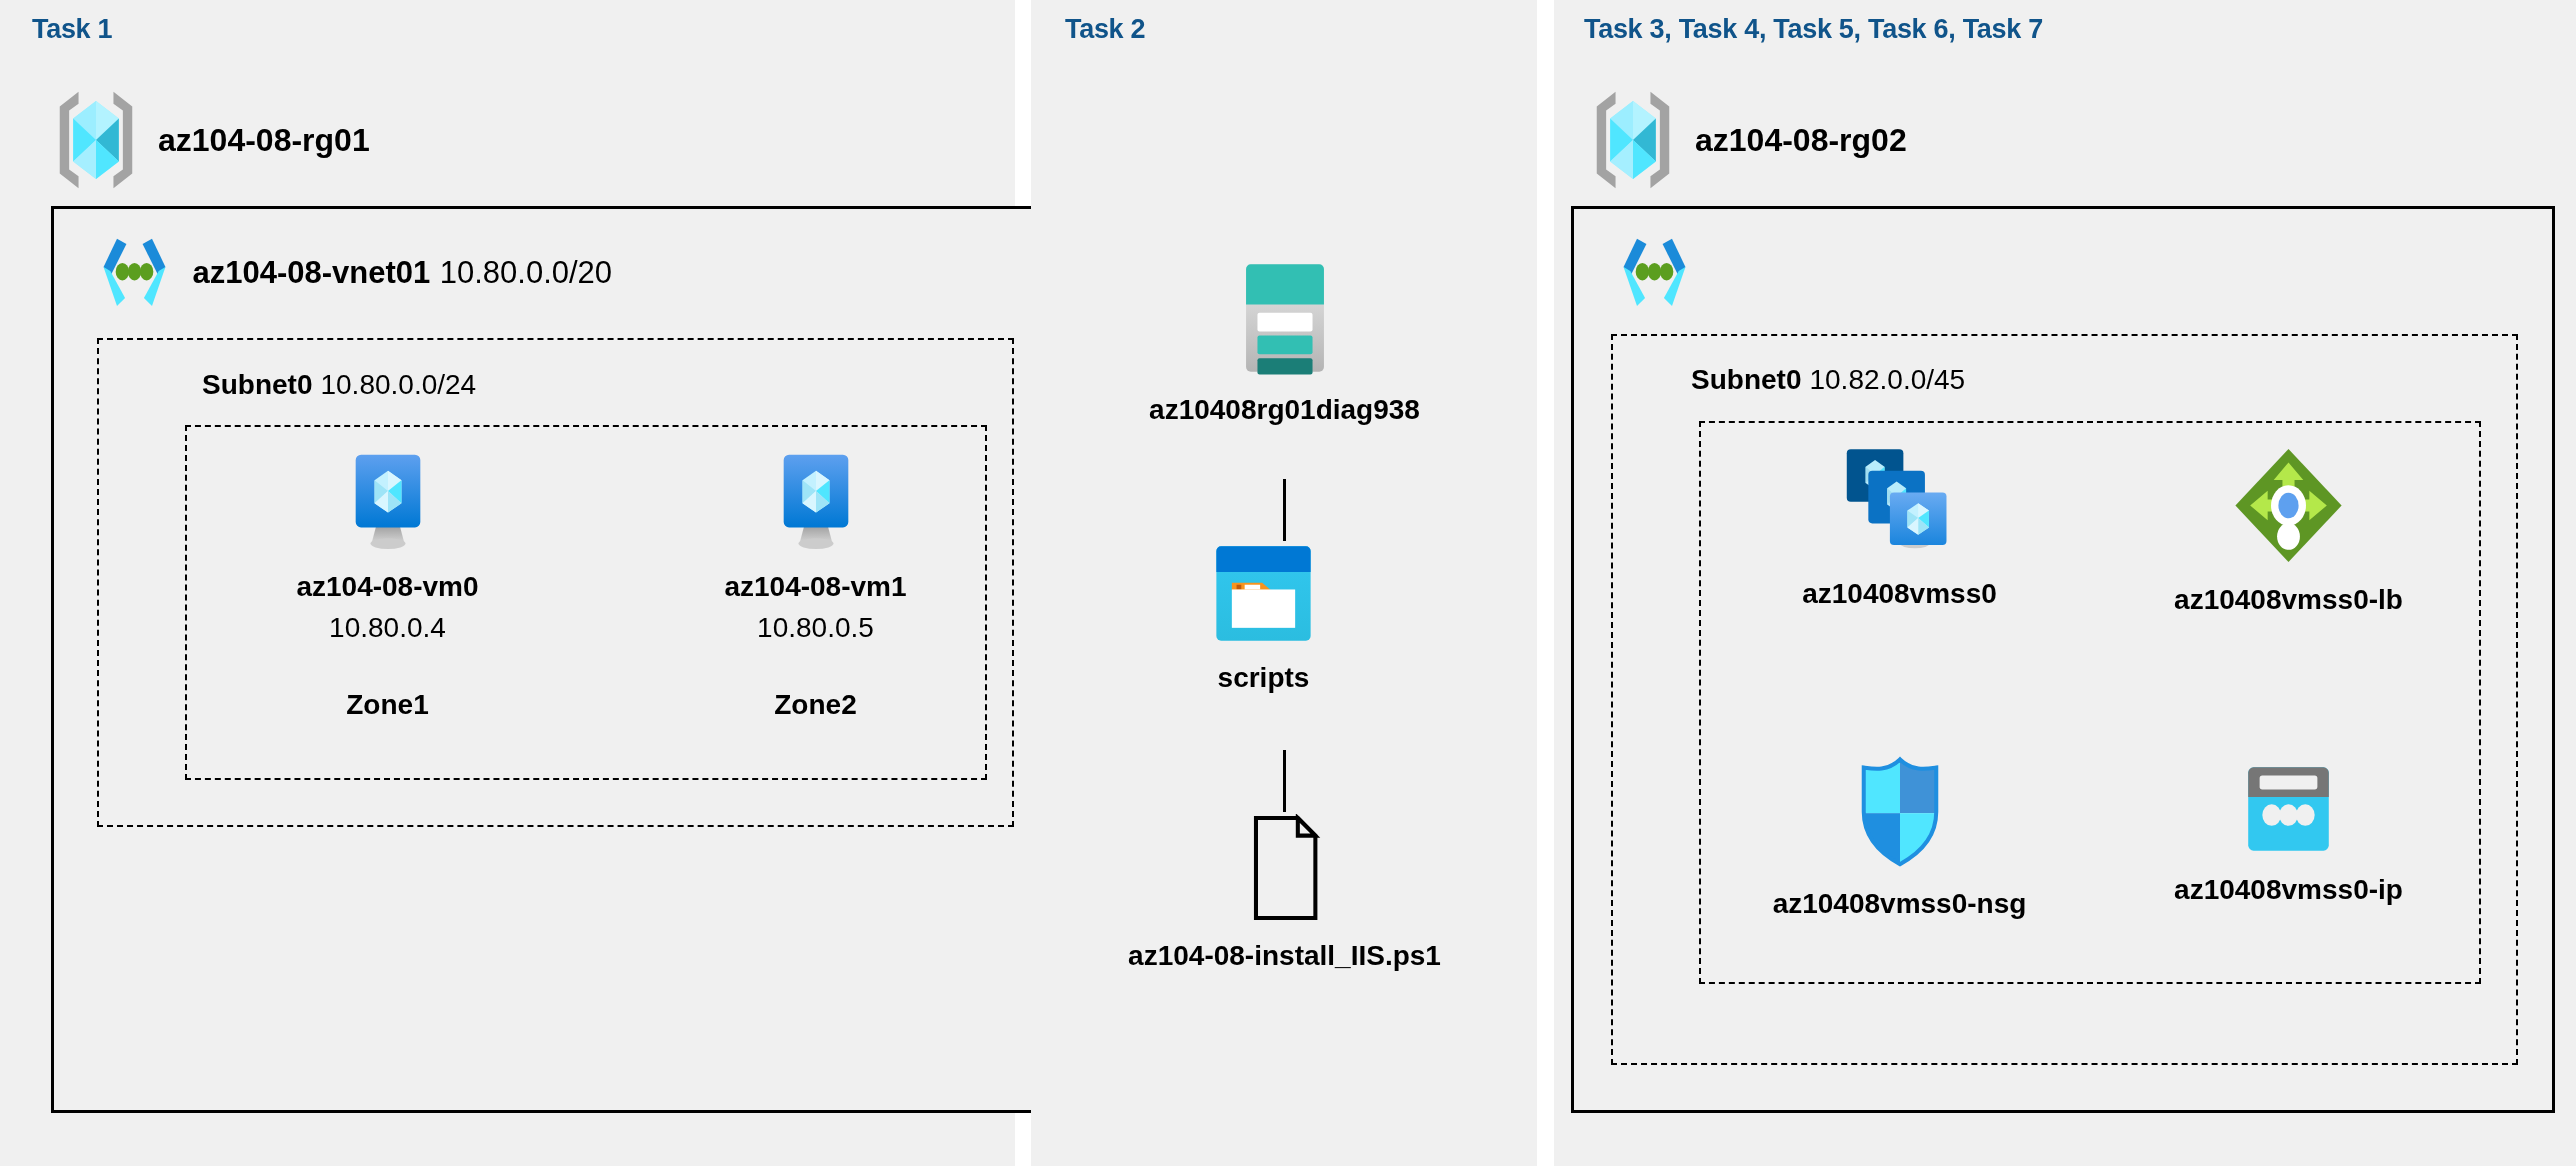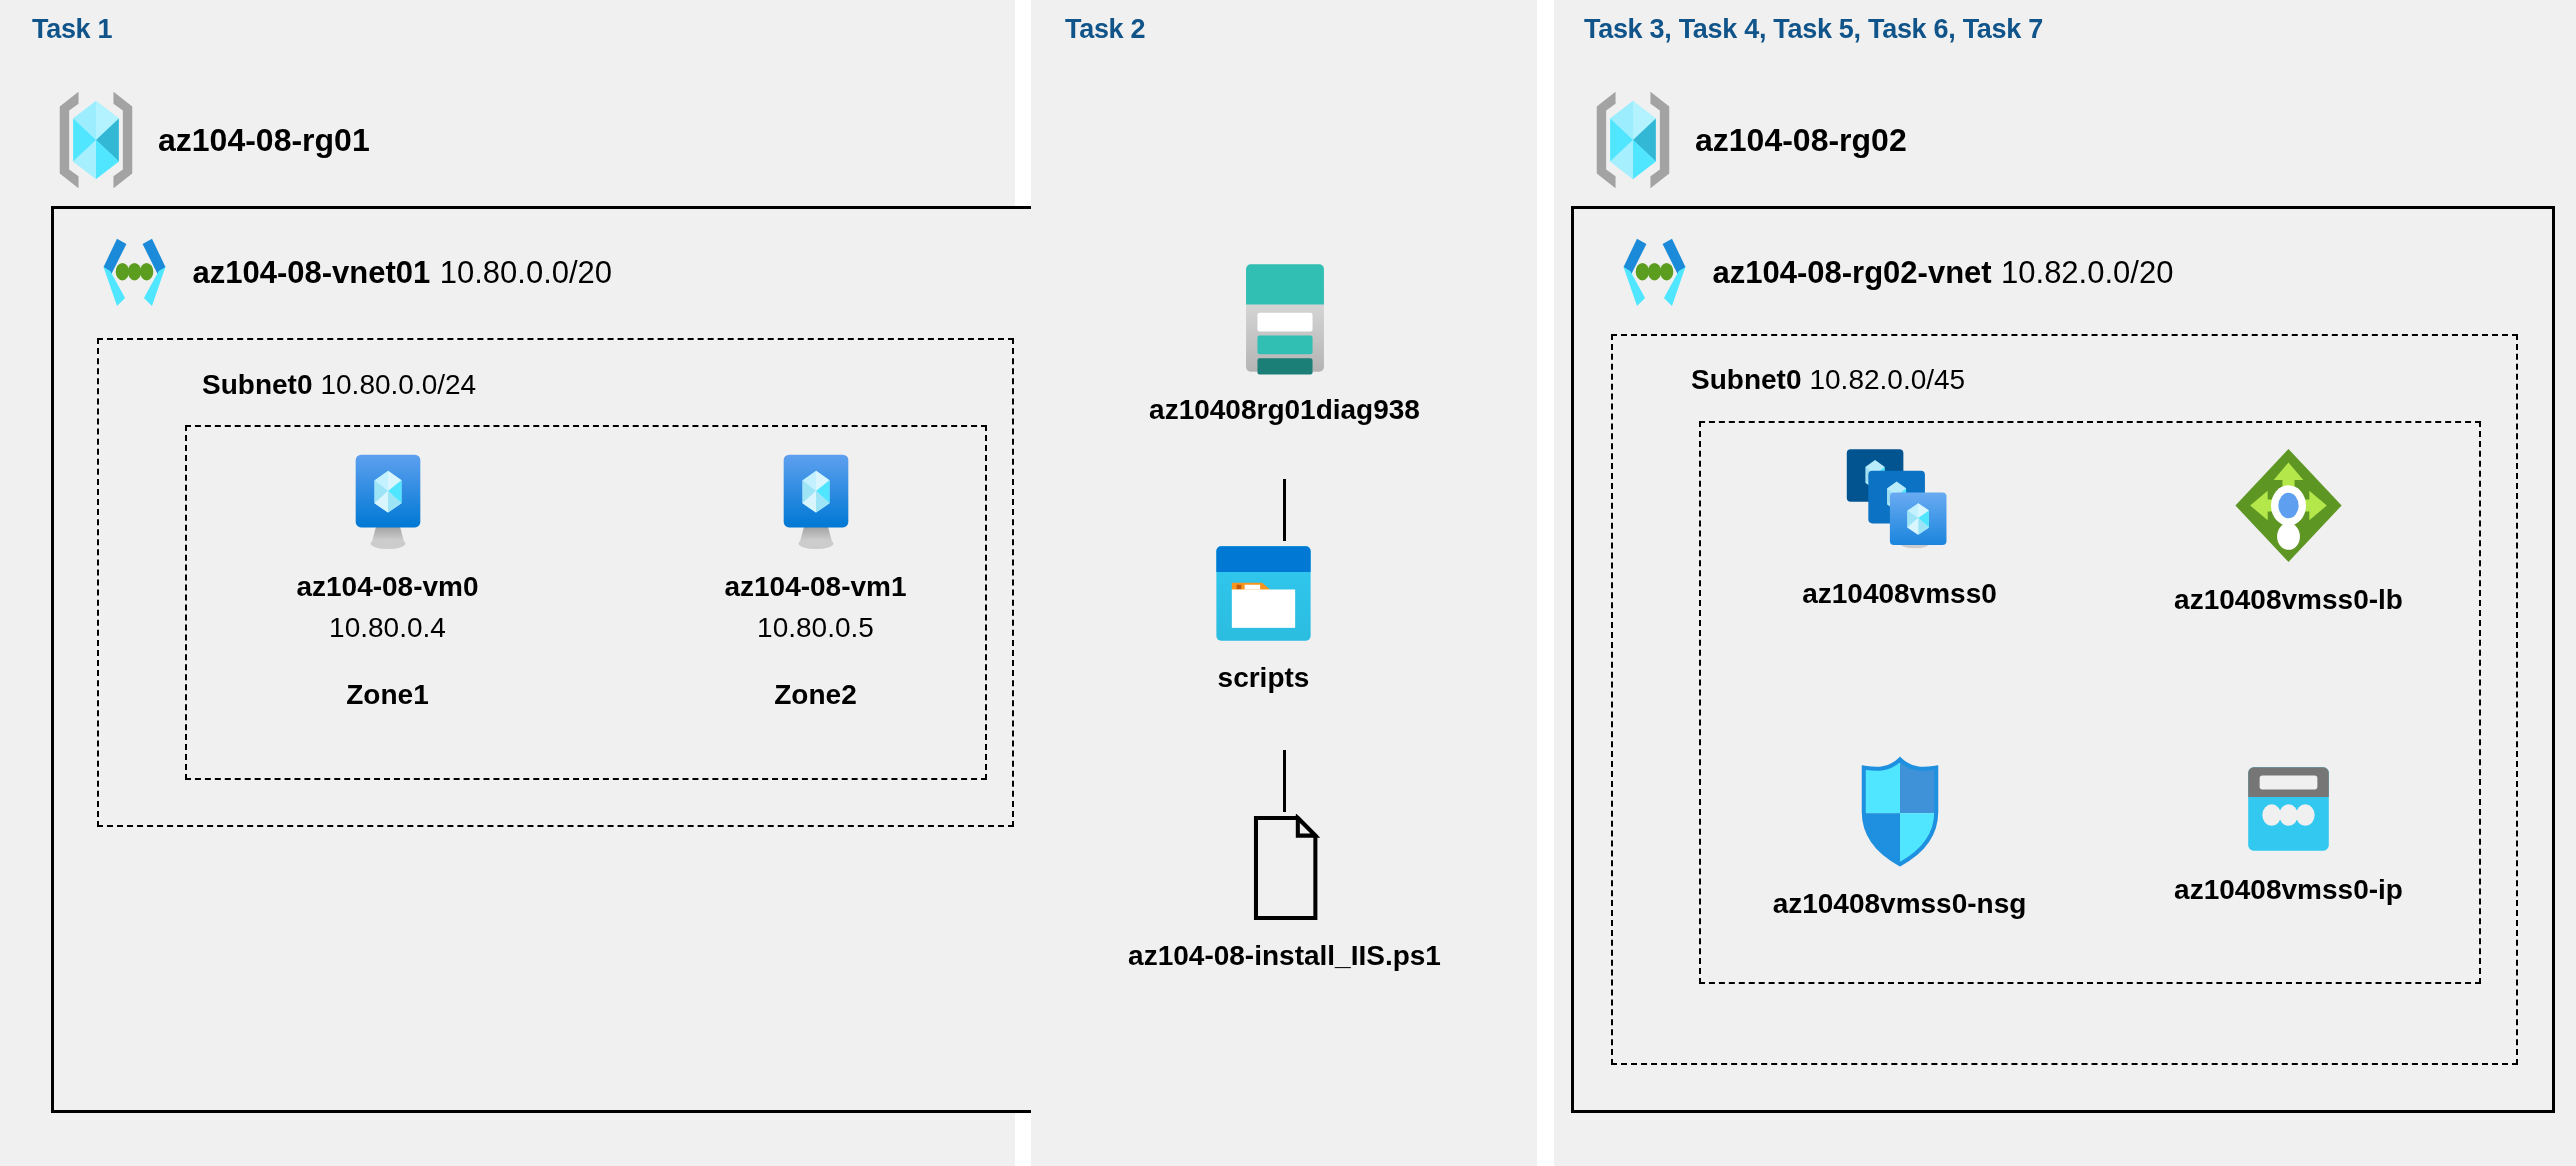--- a/index.html
+++ b/index.html
@@ -27,21 +27,21 @@
   .dashed{position:absolute;border:2.7px dashed #000;box-sizing:border-box;}
   .dashed.inner{border-width:2.7px;}
   .subnet-title{position:absolute;font-size:28px;white-space:nowrap;color:#000;}
   .subnet-title b{font-weight:bold;margin-top:30px;}
   .subnet-title span{font-weight:normal;margin-left:8px;}
   
   .node{position:absolute;display:flex;flex-direction:column;align-items:center;width:283px;}
   .node .glyph{display:flex;align-items:flex-end;justify-content:center;}
   .node .nlabel{font-size:28px;font-weight:bold;color:#000;margin-top:17.5px;white-space:nowrap;text-align:center;}
   .node .nsub{font-size:28px;font-weight:normal;color:#000;margin-top:9.4px;white-space:nowrap;}
-  .node .nzone{font-size:28px;font-weight:bold;color:#000;margin-top:35px;white-space:nowrap;}
+  .node .nzone{font-size:28px;font-weight:bold;color:#000;margin-top:45px;white-space:nowrap;}
   .connector{position:absolute;width:2.7px;background:#000;}
 </style>
 </head>
 <body>
 
 <div class="panel" style="left:0px;top:0px;width:1015px;height:1166px;"></div>
 
 <div class="task-label" style="left:32px;top:13.5px;">Task 1</div>
 
 <div class="rg-header" style="left:49px;top:86px;">
@@ -229,23 +229,20 @@
   <div class="vnet-icon">
     <svg viewBox="0 0 120 110" width="81" height="74">
       <path d="M34 4 L14 46 L24 60 L48 12 Z" fill="#1b8bd9"></path>
       <path d="M14 46 L34 104 L46 92 L24 52 Z" fill="#50e6ff"></path>
       <path d="M86 4 L106 46 L96 60 L72 12 Z" fill="#1b8bd9"></path>
       <path d="M106 46 L86 104 L74 92 L96 52 Z" fill="#50e6ff"></path>
       <ellipse cx="42" cy="53" rx="10" ry="13" fill="#5b9e1f"></ellipse>
       <ellipse cx="60" cy="53" rx="10" ry="13" fill="#5b9e1f"></ellipse>
       <ellipse cx="78" cy="53" rx="10" ry="13" fill="#5b9e1f"></ellipse>
     </svg>
-  </div>
-  <div>
-    <span class="vnet-name">az104-08-rg02-vnet</span><span class="vnet-cidr">10.82.0.0/20</span>
   </div>
 </div>
 
 <div class="dashed" style="left:1611px;top:334px;width:907px;height:731px;"></div>
 <div class="subnet-title" style="left:1691px;top:364px;">
   <b>Subnet0</b><span>10.82.0.0/45</span>
 </div>
 
 <div class="dashed inner" style="left:1699px;top:421px;width:782px;height:563px;"></div>
 

